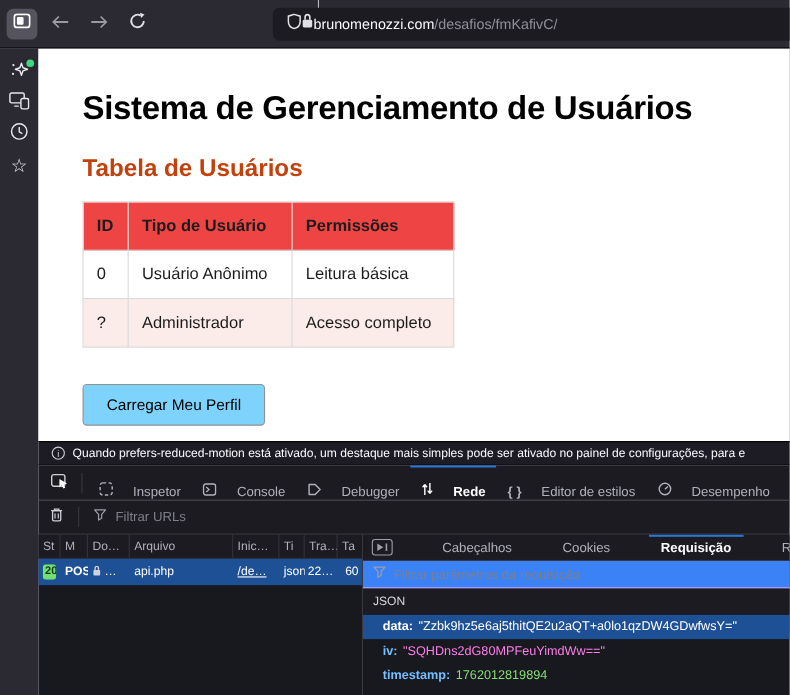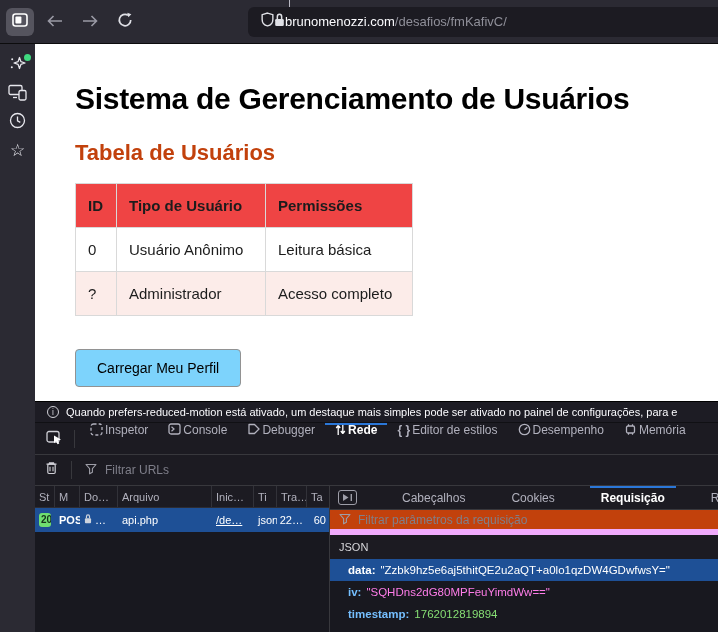--- a/index.html
+++ b/index.html
@@ -60,21 +60,21 @@
     font-size:8.5px; display:flex; align-items:center; justify-content:center; color:#cfcfd6;
   }
   
   .dt-tabs {
     height:32px; background:#1c1b22; border-bottom:1px solid #38383d;
     display:flex; align-items:center; padding-left:4px;
     color:#b1b1bd; font-size:12px; white-space:nowrap; overflow:hidden;
   }
   .pick-btn { width:30px; height:100%; display:flex; align-items:center; justify-content:center; flex:none; }
   .vdiv { width:1px; height:18px; background:#38383d; margin:0 5px; flex:none; }
-  .dt-tab { display:flex; align-items:flex-start; gap:2px; padding:0 10px; height:100%; position:relative; flex:none; }
+  .dt-tab { display:flex; align-items:flex-end; gap:18px; padding:0 10px; height:100%; position:relative; flex:none; }
   .dt-tab.active { color:#fff; font-weight:bold; }
   .dt-tab.active::before { content:""; position:absolute; top:0; left:0; right:0; height:2px; background:#2b77d8; }
   .brace-ic { font-size:12px; font-weight:bold; }
   
   .dt-filter {
     height:31px; background:#1c1b22; border-bottom:1px solid #38383d;
     display:flex; align-items:center; padding-left:10px; gap:8px; color:#9e9ea8;
   }
   .flt-input {
     background:transparent; border:none; outline:none; color:#fbfbfe;
@@ -105,21 +105,21 @@
     padding-left:8px; white-space:nowrap; overflow:hidden;gap:24px;
   }
   .resend-btn {
     width:19px; height:15px; border:1px solid #9e9ea8; border-radius:3px; color:#9e9ea8;
     display:flex; align-items:center; justify-content:center; margin-right:10px; flex:none;
   }
   .d-tab { height:100%; display:flex; align-items:center; padding:0 11px; position:relative; flex:none; }
   .d-tab.active { color:#fff; font-weight:bold; }
   .d-tab.active::before { content:""; position:absolute; top:0; left:0; right:0; height:2px; background:#2b77d8; }
   .detail-filter {
-    height:25px; background:#c2410c; border-bottom:6px solid #f0abfc;
+    height:25px; background:#3b82f6; border-bottom:1px solid #f0abfc;
     display:flex; align-items:center; gap:7px; padding-left:9px; color:#9e9ea8;
   }
   .json-head { height:24px; display:flex; align-items:center; padding-left:9px; color:#d7d7db; font-size:11px; background:#1c1b22; }
   .prow { height:22px; display:flex; align-items:center; padding-left:18px; font-size:11.5px; white-space:nowrap; overflow:hidden; }
   .prow.sel { background:#1e5096; }
   .pkey { font-weight:bold; color:#75bfff; margin-right:5px; }
   .prow.sel .pkey, .prow.sel .pval { color:#fff; }
   .pval.str { color:#ff7de9; }
   .pval.num { color:#86de74; }
 </style>

